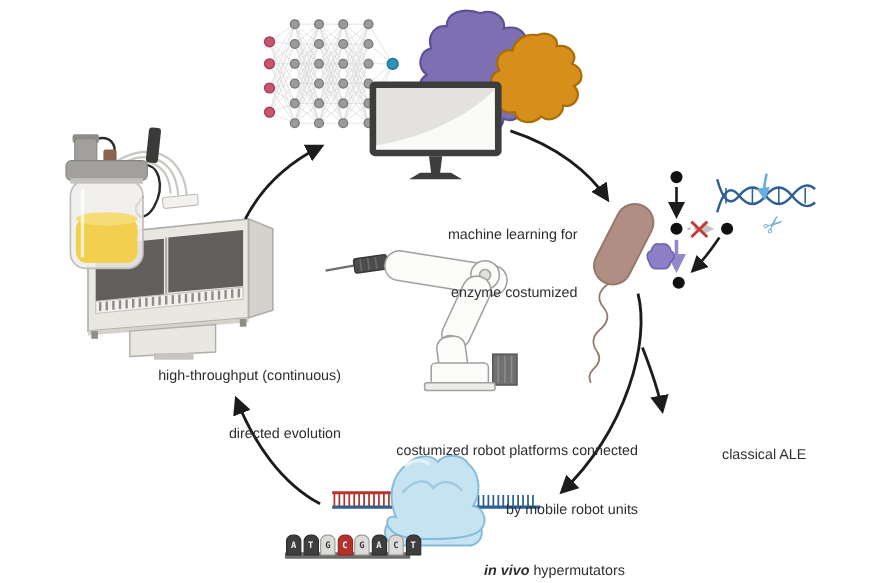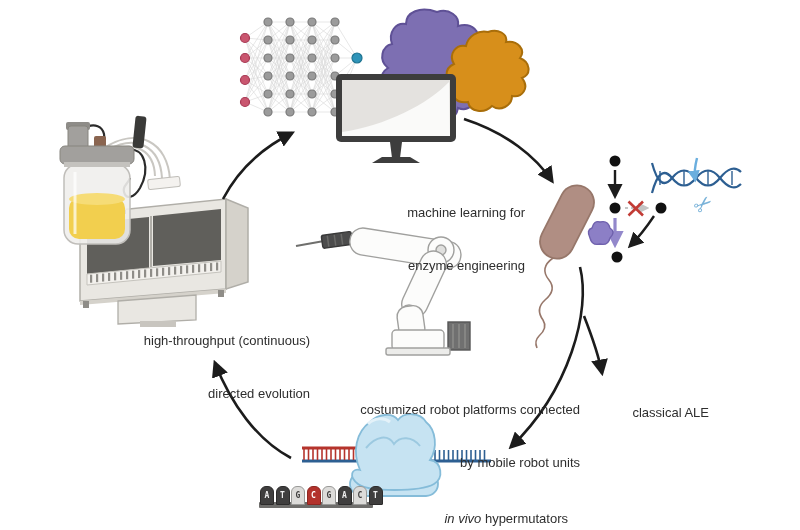--- a/index.html
+++ b/index.html
@@ -1,20 +1,20 @@
 <!DOCTYPE html>
 <html><head>
 <meta charset="utf-8">
 <style>
   html,body{margin:0;padding:0;background:#ffffff;}
   .stage{position:relative;width:800px;height:530px;background:#ffffff;overflow:hidden;
          font-family:"Liberation Sans",sans-serif;color:#2e2e2e;}
   svg{position:absolute;left:0;top:0;}
   .lbl{position:absolute;text-align:right;font-size:13px;line-height:17.5px;color:#2e2e2e;white-space:pre-wrap;}
-  .lbl .it{font-style:italic;}
+  .lbl .it{font-style:italic;font-weight:bold;}
   
   .seq{position:absolute;left:259px;top:484px;width:116px;height:24px;}
   .seq-bar{position:absolute;left:0;top:18px;width:114px;height:6px;background:#6e6d6b;border-radius:1px;}
   .seq-blocks{position:absolute;left:1px;top:2px;display:flex;gap:1.5px;}
   .base{width:12px;height:17px;border-radius:6px 6px 1px 1px;font-size:8px;font-weight:bold;
         display:flex;align-items:center;justify-content:center;font-family:"DejaVu Sans Mono",monospace;}
   .base.dark{background:#3f3e3e;color:#eeeeee;border:1px solid #2c2b2b;}
   .base.light{background:#dcdbd9;color:#3f3e3e;border:1px solid #9a9a98;}
   .base.red{background:#b3322c;color:#ffffff;border:1px solid #8e2721;}
 </style>
@@ -397,27 +397,27 @@
       <path d="M223,199 C238,170 262,148 292,133" marker-end="url(#mA)"></path>
       <path d="M464,119 C507,133 536,157 552,181" marker-end="url(#mA)"></path>
       <path d="M580,267 C591,310 570,390 511,447" marker-end="url(#mA)"></path>
       <path d="M584,316 C593,339 599,357 602,373" marker-end="url(#mA)"></path>
       <path d="M291,458 C257,440 231,404 215,363" marker-end="url(#mA)"></path>
     </g>
   </svg>
 
   <div class="lbl" style="left:255px;top:169px;width:270px;">
     <div>machine learning for</div>
-    <div>enzyme engineering</div>
+    <div>enzyme costumized</div>
   </div>
 
   <div class="lbl" style="left:570px;top:261px;width:175px;">
   </div>
 
-  <div class="lbl" style="left:584px;top:386px;width:125px;">
+  <div class="lbl" style="left:608px;top:386px;width:125px;">
     <span>classical ALE</span>
   </div>
 
   <div class="lbl" style="left:378px;top:492px;width:190px;">
     <span class="it">in vivo</span><span> hypermutators</span>
   </div>
 
   <div class="lbl" style="left:20px;top:297px;width:290px;">
     <div>high-throughput (continuous)</div>
     <div>directed evolution</div>

